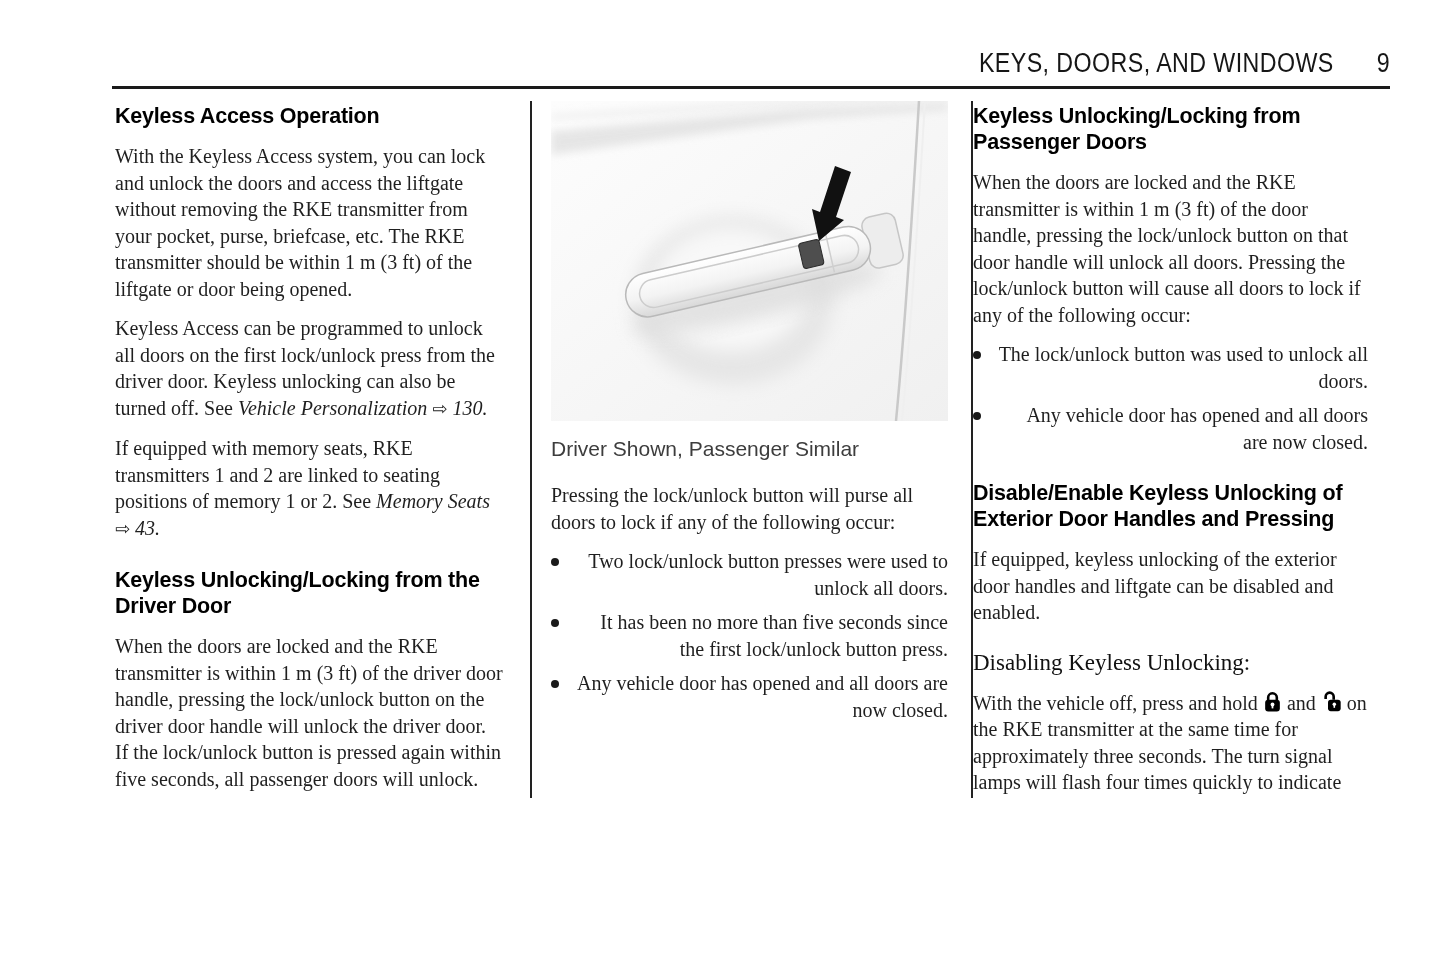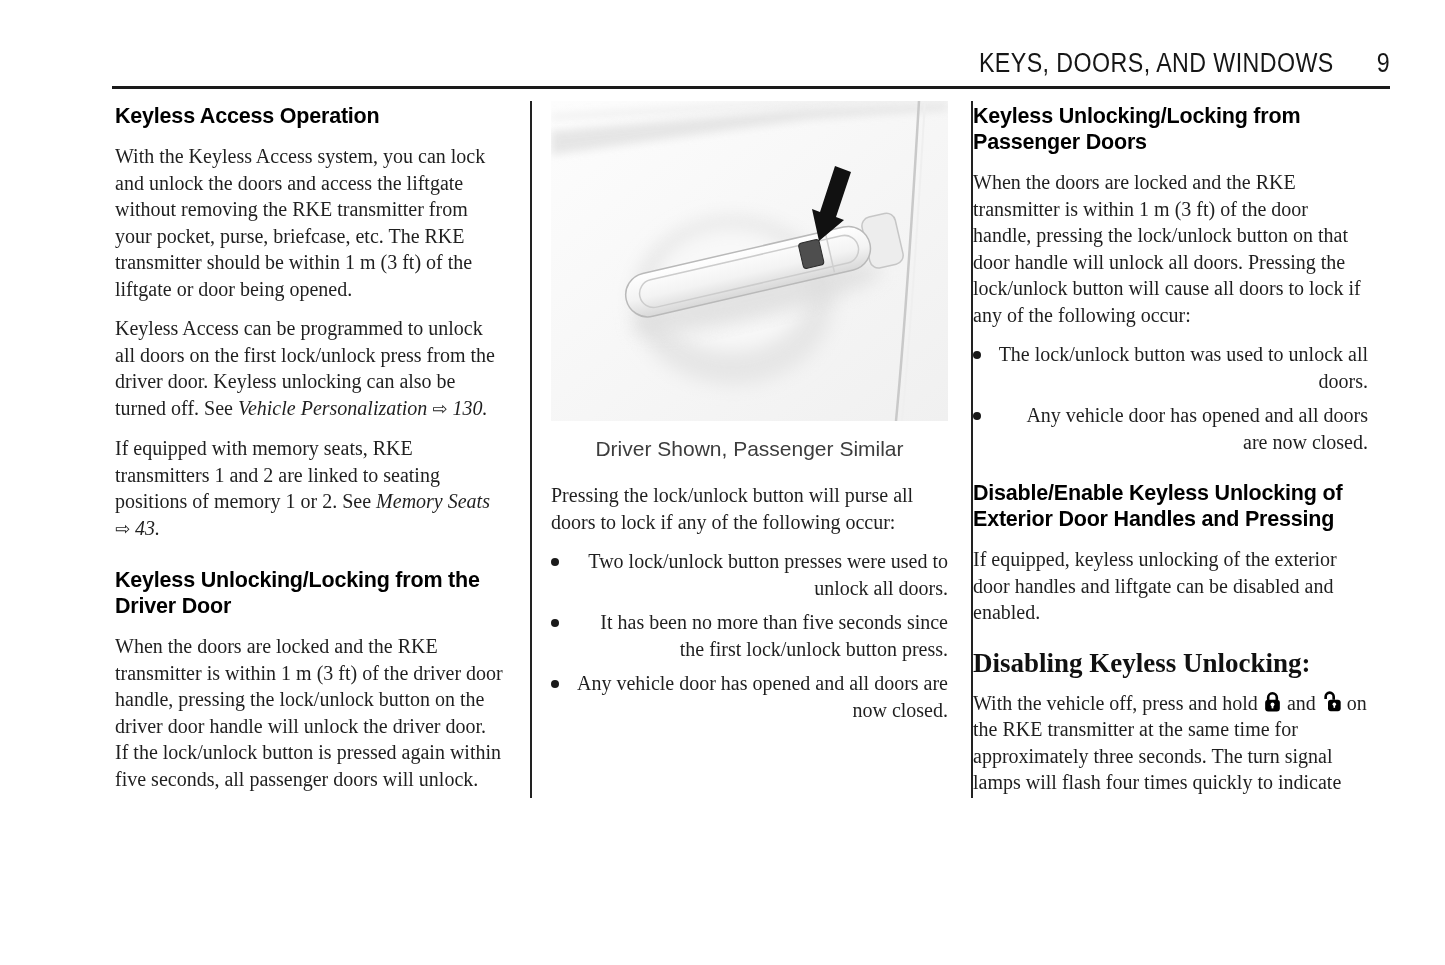--- a/index.html
+++ b/index.html
@@ -31,36 +31,36 @@
   .vd1 { margin-left:27px; }
   .vd2 { margin-left:23px; }
   
   h2 {
     font-family:"Liberation Sans", sans-serif;
     font-size:21.5px; line-height:26px; font-weight:700; color:#000;
     letter-spacing:-0.2px; margin:25px 0 14px 0;
   }
   h2.first { margin-top:2px; }
   h3 {
-    font-size:27px; line-height:26px; font-weight:700; color:#111;
+    font-size:23px; line-height:26px; font-weight:400; color:#111;
     margin:24px 0 14px 0; font-family:"Liberation Serif", serif;
   }
   p { margin:0 0 13px 0; }
   em { font-style:italic; }
   .arrow-glyph { font-family:"DejaVu Sans", sans-serif; font-style:normal; font-size:18px; }
   
   .bullets { margin:2px 0 6px 0; }
   .bullet-item { display:flex; margin:0 0 8px 0;text-align:right; }
   .bullet-dot-wrap { flex:0 0 25px; }
   .bullet-dot { width:8px; height:8px; border-radius:50%; background:#1a1a1a; margin-top:10px; }
   .bullet-text { flex:1; }
   
   figure { margin:0; padding:0; }
   .fig-caption {
-    text-align:center; font-family:"Liberation Sans", sans-serif;
+    text-align:left; font-family:"Liberation Sans", sans-serif;
     font-size:21px; color:#3d3d3d; margin-top:8px; margin-bottom:20px;
   }
   
   .inline-icon { display:inline-block; vertical-align:-3px; line-height:0; }
 </style>
 </head>
 <body>
 
 <div class="page">
 

